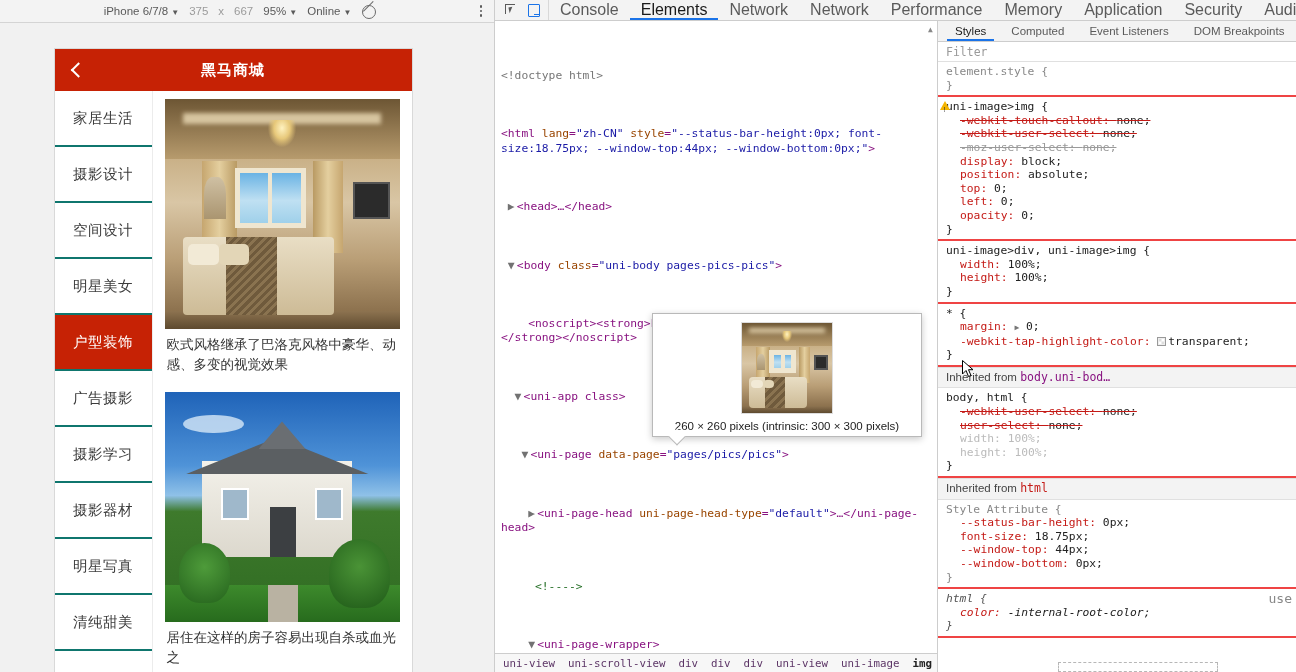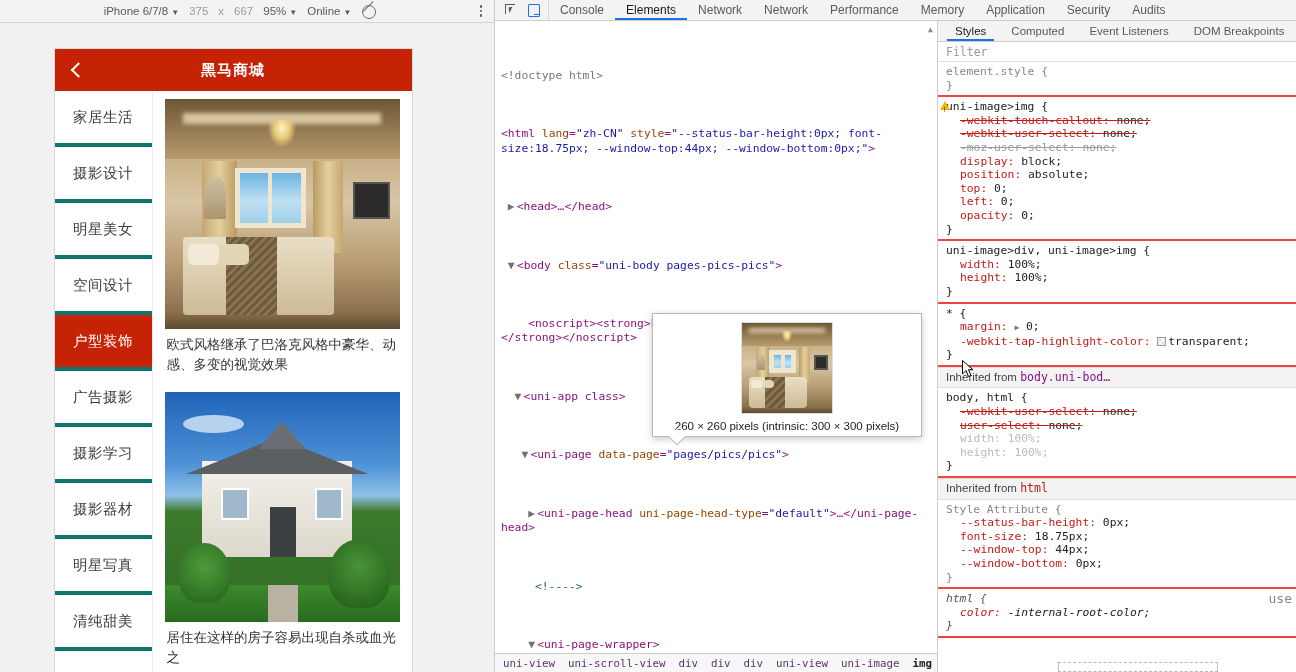--- a/index.html
+++ b/index.html
@@ -72,21 +72,21 @@
   }
   .phone-body { display: flex; height: calc(100% - 42px); }
   .cat-col {
     width: 98px; min-width: 98px;
     background: #fff; border-right: 1px solid #ececec;
     overflow: hidden;
   }
   .cat-item {
     height: 56px; display: flex; align-items: center; justify-content: center;
     font-size: 14.5px; color: #3c3c3c;
-    border-bottom: 4px solid #0f766e;
+    border-bottom: 2px solid #0f766e;
     letter-spacing: 0.5px;
   }
   .cat-item.active { background: #c62205; color: #fff; }
   .pics-col { flex: 1; overflow: hidden; padding: 0 0 0 0; }
   .pic-card { padding: 8px 12px 6px 12px; }
   .pic-thumb {
     width: 100%; height: 230px; position: relative; overflow: hidden;
     background: #2a2a2a;
   }
   .pic-caption {
@@ -127,21 +127,21 @@
 
   
   .devtools {
     width: 801px; height: 672px;
     display: flex; flex-direction: column;
     background: #fff;
   }
   .dt-tabbar {
     height: 21px; min-height: 21px; display:flex; align-items: stretch;
     border-bottom: 1px solid #cdcdcd; background: #f3f3f3;
-    font-size: 12px; color: #5a5a5a;
+    font-size: 16px; color: #5a5a5a;
   }
   .dt-icons { display:flex; align-items:center; gap:10px; padding: 0 8px 0 10px; border-right: 1px solid #d8d8d8;}
   .insp-icon { width:13px; height:13px; position:relative; }
   .insp-icon::before { content:""; position:absolute; left:0; top:0; width:9px; height:9px; border-left:1.6px solid #5a5a5a; border-top:1.6px solid #5a5a5a;}
   .insp-icon::after { content:""; position:absolute; left:4px; top:3px; width:0;height:0; border-left:4px solid #5a5a5a; border-bottom:6px solid transparent; transform: rotate(-12deg);}
   .dev-icon { width:12px; height:13px; border:1.6px solid #1a73e8; border-radius:1px; position:relative;}
   .dev-icon::after { content:""; position:absolute; left:5px; top:0px; width:5px; height:9px; border-right:1.6px solid #1a73e8; border-bottom:1.6px solid #1a73e8;}
   .tab {
     display:flex; align-items:center; padding: 0 11px; cursor: default; white-space: nowrap;
   }
@@ -322,24 +322,24 @@
         <div class="phone-body">
 
           <div class="cat-col">
             <div class="cat-item">
                 <span>家居生活</span>
               </div>
             <div class="cat-item">
                 <span>摄影设计</span>
               </div>
             <div class="cat-item">
+                <span>空间设计</span>
+              </div>
+            <div class="cat-item">
                 <span>明星美女</span>
-              </div>
-            <div class="cat-item">
-                <span>空间设计</span>
               </div>
             <div class="cat-item active">
                 <span>户型装饰</span>
               </div>
             <div class="cat-item">
                 <span>广告摄影</span>
               </div>
             <div class="cat-item">
                 <span>摄影学习</span>
               </div>

